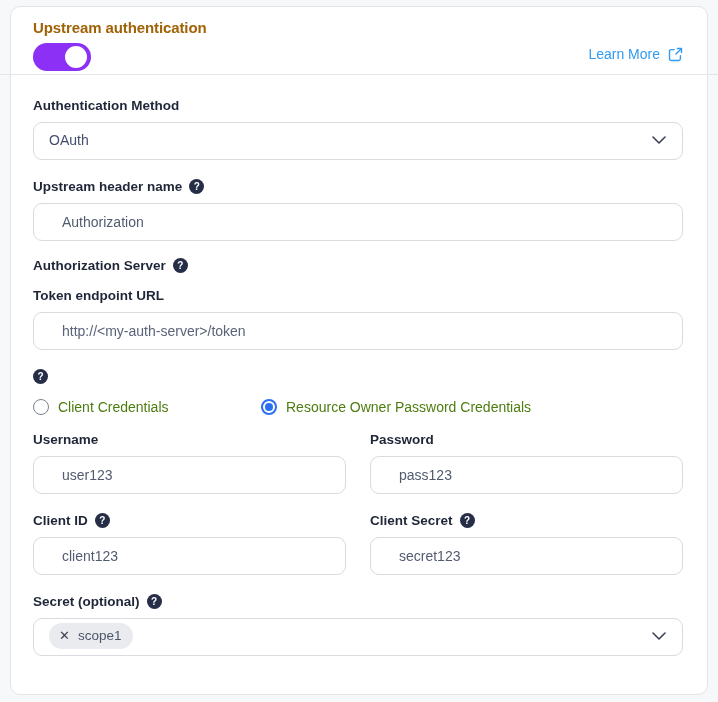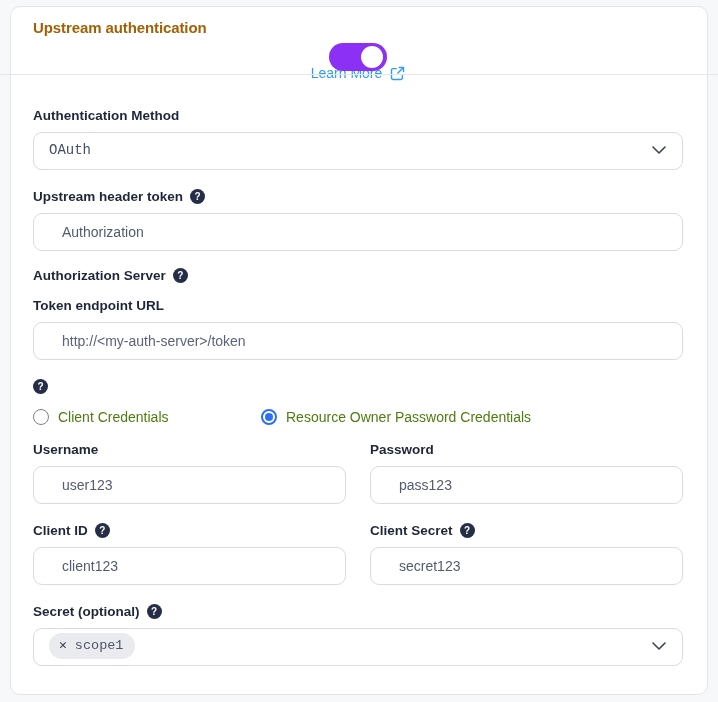--- a/index.html
+++ b/index.html
@@ -18,21 +18,21 @@
     border:1px solid #e3e4e8;
     border-radius:10px;
   }
   .full-divider {
     position:absolute; left:0; top:74px; width:718px; height:0;
     border-top:1px solid #e4e5e9; z-index:3;
   }
   
   .header { padding:12px 24px 0 22px; }
   .header-title { font-size:15px; font-weight:700; color:#a16207; letter-spacing:-0.1px; }
-  .header-row { display:flex; justify-content:space-between; align-items:center; margin-top:7px;flex-direction:column; }
+  .header-row { display:flex; justify-content:space-between; align-items:center; margin-top:7px; }
   .toggle {
     width:58px; height:28px; border-radius:15px;
     background:#8b30f4; position:relative; cursor:pointer;
   }
   .toggle-knob {
     position:absolute; right:4px; top:3px;
     width:22px; height:22px; border-radius:50%; background:#ffffff;
   }
   .learn-more {
     display:flex; align-items:center; gap:8px;
@@ -56,21 +56,20 @@
     cursor:pointer; flex:0 0 auto;
   }
   .control {
     width:100%; height:38px;
     border:1px solid #d9dbe0; border-radius:9px;
     background:#ffffff;
     display:flex; align-items:center; justify-content:space-between;
     padding:0 16px 3px 15px;
     font-size:14px; color:#434e6b;
     cursor:pointer;
-    font-family:Liberation Mono, monospace;
   }
   input.control {
     display:block; padding:0 28px; color:#525b70; cursor:text;
     font-family:"Liberation Sans", sans-serif;
   }
   input.control::placeholder { color:#5a6378; opacity:1; }
   .chevron { flex:0 0 auto; display:flex; }
   
   .radio-row { display:flex; align-items:center; margin:0 0 17px; }
   .radio-option { display:flex; align-items:center; gap:9px; font-size:14px; color:#4d7c0f; cursor:pointer; }
@@ -125,21 +124,21 @@
         <span class="chevron">
           <svg width="14" height="8" viewBox="0 0 14 8" fill="none" stroke="#3d4354" stroke-width="1.6" stroke-linecap="round" stroke-linejoin="round">
               <path d="M1 1 L7 7 L13 1"></path>
             </svg>
         </span>
       </div>
     </div>
 
     <div class="field">
       <div class="label">
-        <span>Upstream header token</span>
+        <span>Upstream header name</span>
         <span class="qmark">?</span>
       </div>
       <input class="control" type="text" value="Authorization" style="">
     </div>
 
     <div class="section-heading" style="margin-top:-2px;">
       <span>Authorization Server</span>
       <span class="qmark">?</span>
     </div>
 

